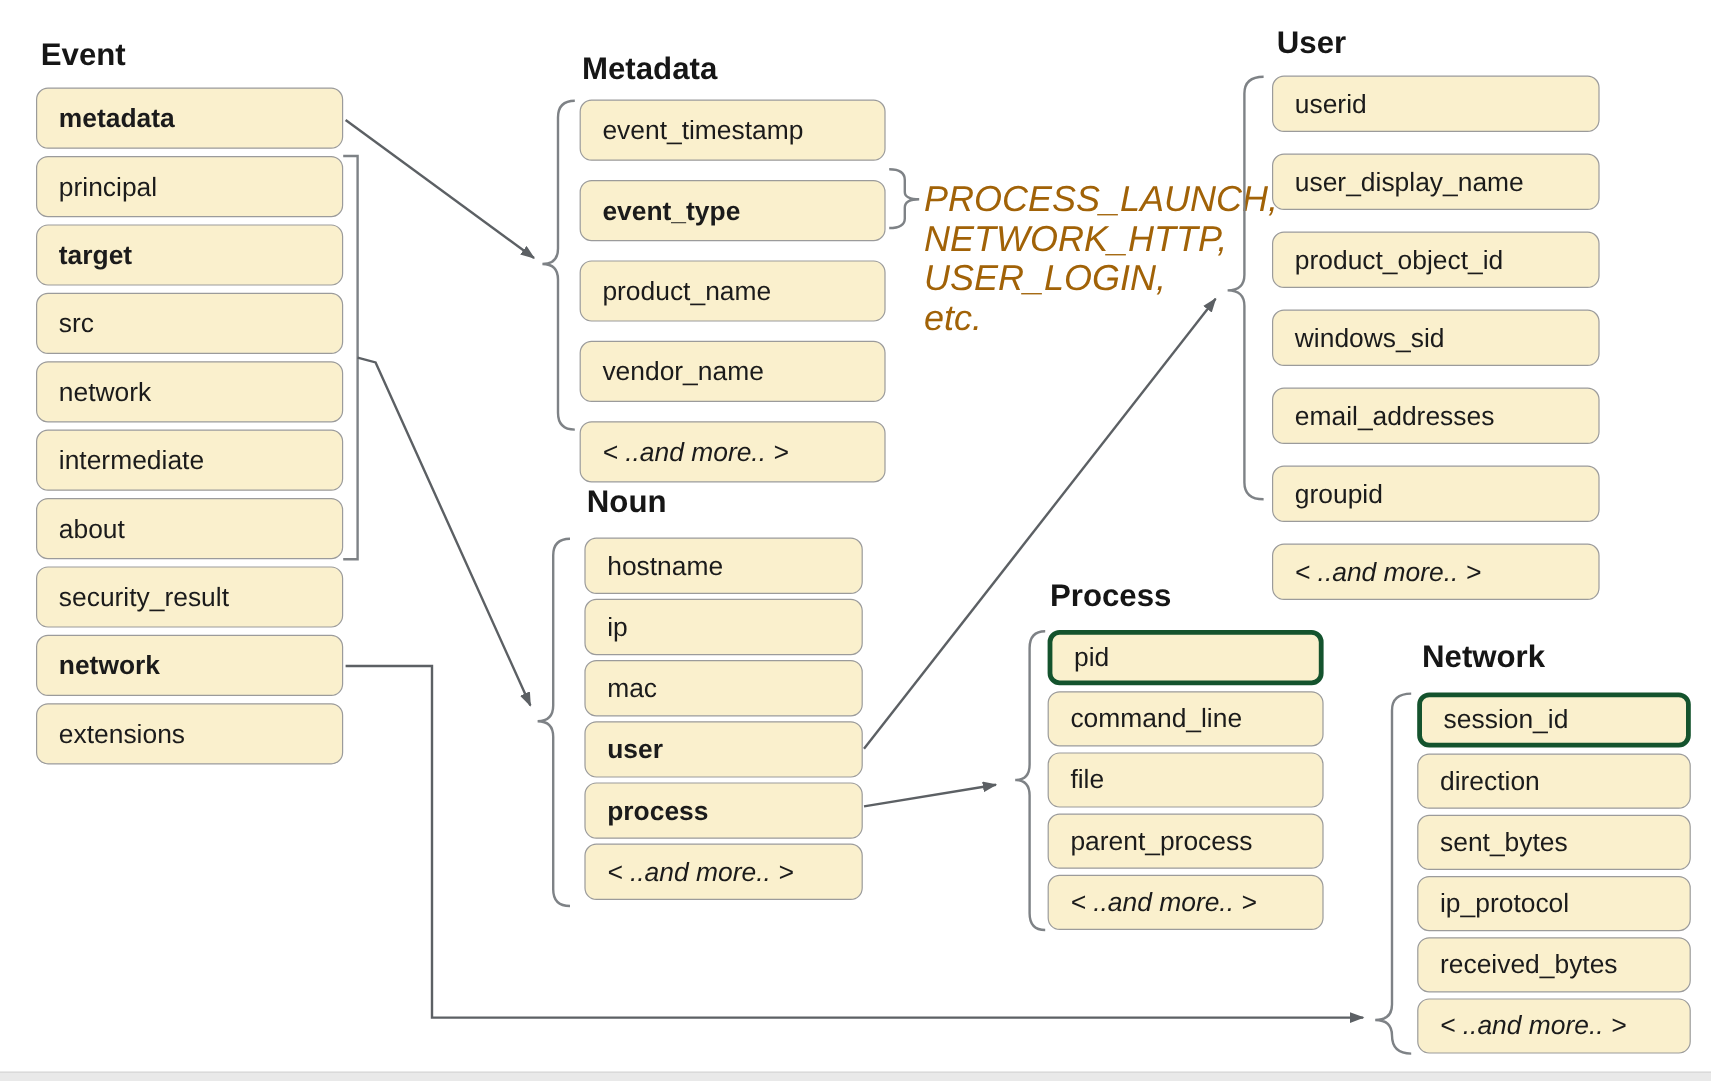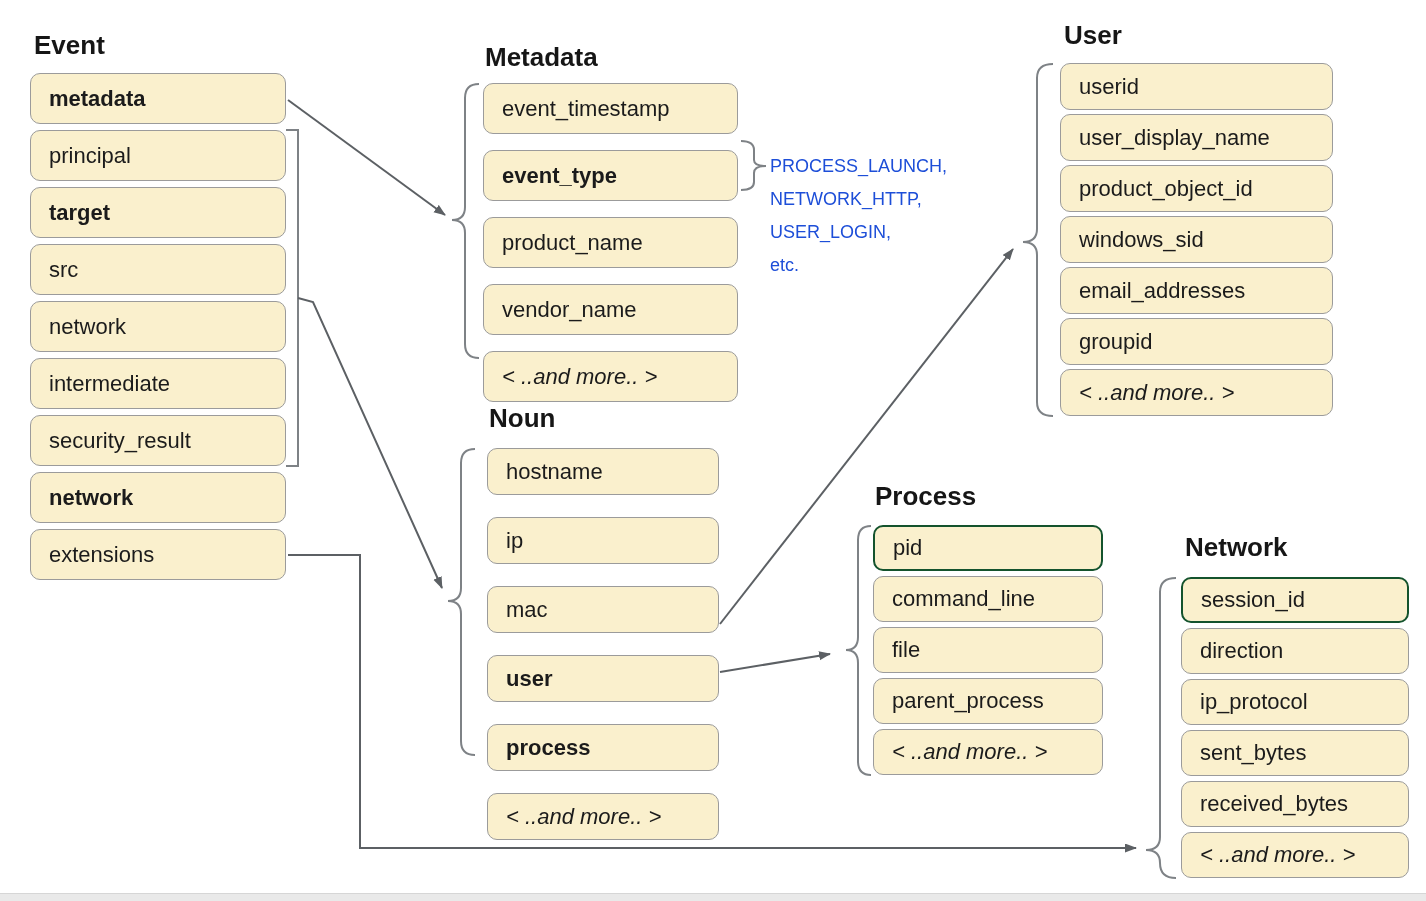--- a/index.html
+++ b/index.html
@@ -12,31 +12,31 @@
     position:absolute;font-weight:bold;font-size:26px;color:#161616;white-space:nowrap;
   }
   .rows{position:absolute;}
   .field{
     box-sizing:border-box;display:flex;align-items:center;
     background:#FAF0CD;border:1.5px solid #9B9B9B;border-radius:10px;
     padding-left:18px;font-size:22px;color:#1b1b1b;white-space:nowrap;
   }
   .field.bold{font-weight:bold;}
   .field.more{font-style:italic;}
-  .field.strong{border:2px solid #14532d;}
+  .field.strong{border:4px solid #14532d;}
   
   .g-event .field{width:256px;height:51px;margin-bottom:6px;}
   .g-metadata .field{width:255px;height:51px;margin-bottom:16px;}
-  .g-noun .field{width:232px;height:47px;margin-bottom:22px;}
+  .g-noun .field{width:232px;height:47px;margin-bottom:4px;}
   .g-process .field{width:230px;height:46px;margin-bottom:5px;}
-  .g-user .field{width:273px;height:47px;margin-bottom:4px;}
+  .g-user .field{width:273px;height:47px;margin-bottom:18px;}
   .g-network .field{width:228px;height:46px;margin-bottom:5px;}
   #connectors{position:absolute;left:0;top:0;pointer-events:none;}
   .annotation{
-    position:absolute;left:770px;top:150px;font-size:18px;line-height:33px;color:#1d4ed8;
+    position:absolute;left:770px;top:150px;font-size:30px;line-height:33px;color:#a16207;font-style:italic;
   }
   .annotation div{white-space:nowrap;}
   #bottom-edge{
     position:absolute;left:0;bottom:0;width:1426px;height:7px;
     background:#e9e9e9;border-top:1px solid #d6d6d6;
   }
 </style>
 </head>
 <body>
 
@@ -44,20 +44,21 @@
 
   <div class="group g-event">
     <div class="group-title" style="left:34px;top:30px">Event</div>
     <div class="rows" style="left:30px;top:73px">
       <div class="field bold">metadata</div>
       <div class="field">principal</div>
       <div class="field bold">target</div>
       <div class="field">src</div>
       <div class="field">network</div>
       <div class="field">intermediate</div>
+      <div class="field">about</div>
       <div class="field">security_result</div>
       <div class="field bold">network</div>
       <div class="field">extensions</div>
     </div>
   </div>
 
   <div class="group g-metadata">
     <div class="group-title" style="left:485px;top:42px">Metadata</div>
     <div class="rows" style="left:483px;top:83px">
       <div class="field">event_timestamp</div>
@@ -102,22 +103,22 @@
       <div class="field">groupid</div>
       <div class="field more">&lt; ..and more.. &gt;</div>
     </div>
   </div>
 
   <div class="group g-network">
     <div class="group-title" style="left:1185px;top:532px">Network</div>
     <div class="rows" style="left:1181px;top:577px">
       <div class="field strong">session_id</div>
       <div class="field">direction</div>
+      <div class="field">sent_bytes</div>
       <div class="field">ip_protocol</div>
-      <div class="field">sent_bytes</div>
       <div class="field">received_bytes</div>
       <div class="field more">&lt; ..and more.. &gt;</div>
     </div>
   </div>
 
   <div class="annotation">
     <div>PROCESS_LAUNCH,</div>
     <div>NETWORK_HTTP,</div>
     <div>USER_LOGIN,</div>
     <div>etc.</div>

